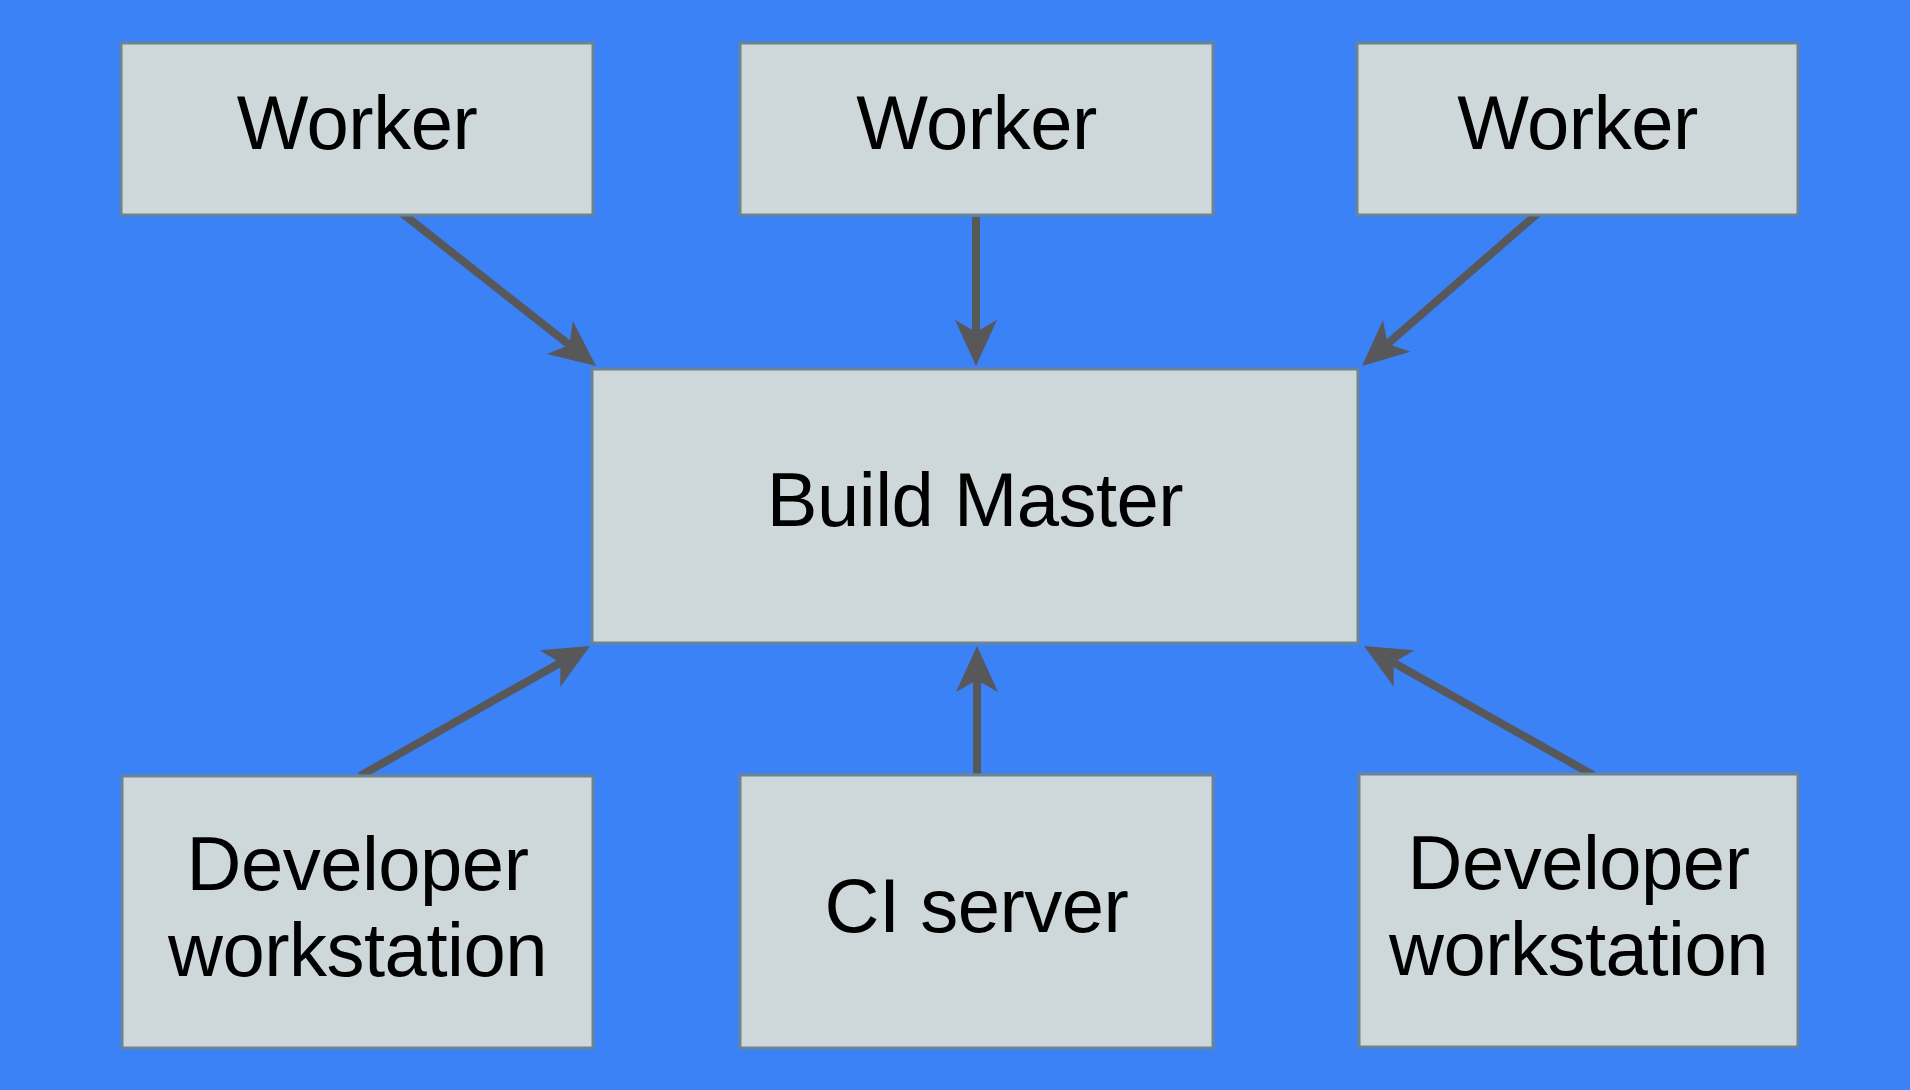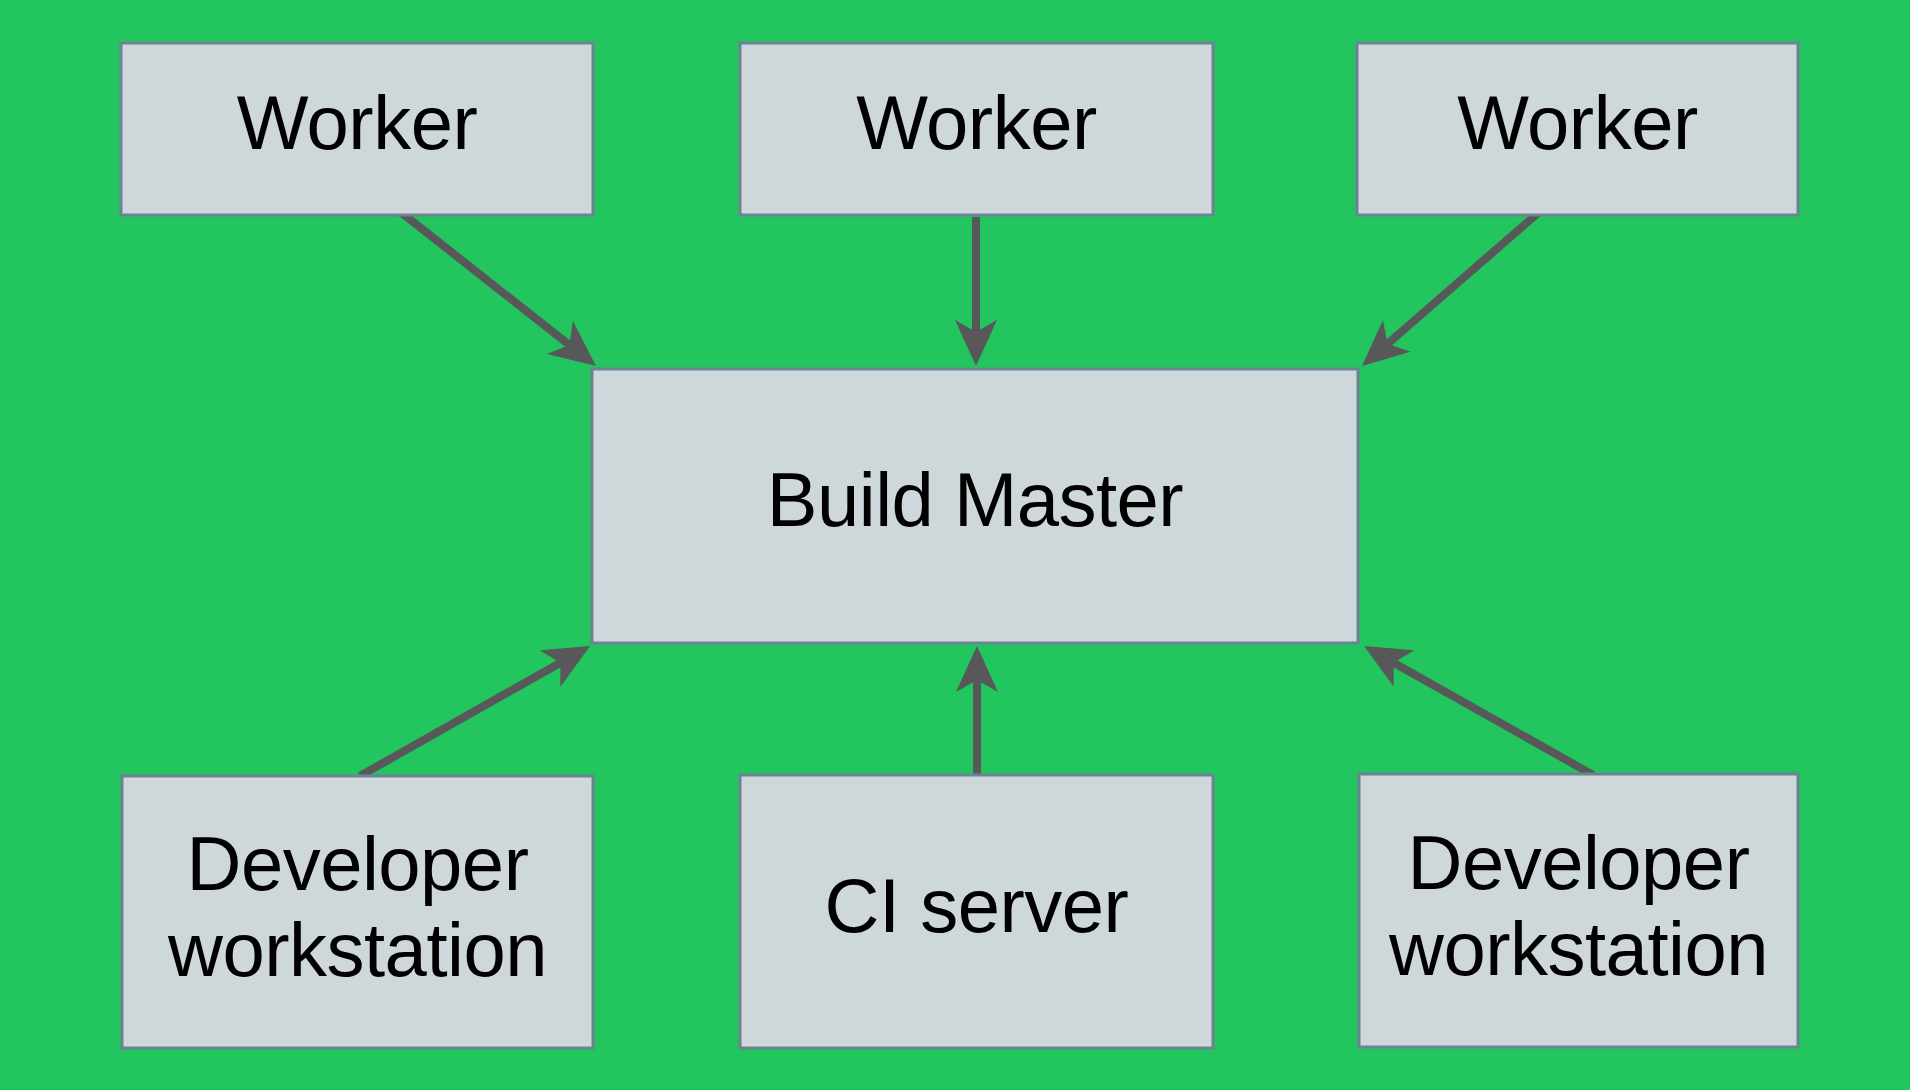--- a/index.html
+++ b/index.html
@@ -10,21 +10,21 @@
   body {
     width: 1910px;
     height: 1090px;
     font-family: "Liberation Sans", sans-serif;
     overflow: hidden;
   }
   #diagram-root {
     position: relative;
     width: 1910px;
     height: 1090px;
-    background: #22c55e;
+    background: #3b82f6;
   }
   svg.diagram-canvas {
     position: absolute;
     top: 0;
     left: 0;
     width: 1910px;
     height: 1090px;
     display: block;
   }
   .node-rect {

